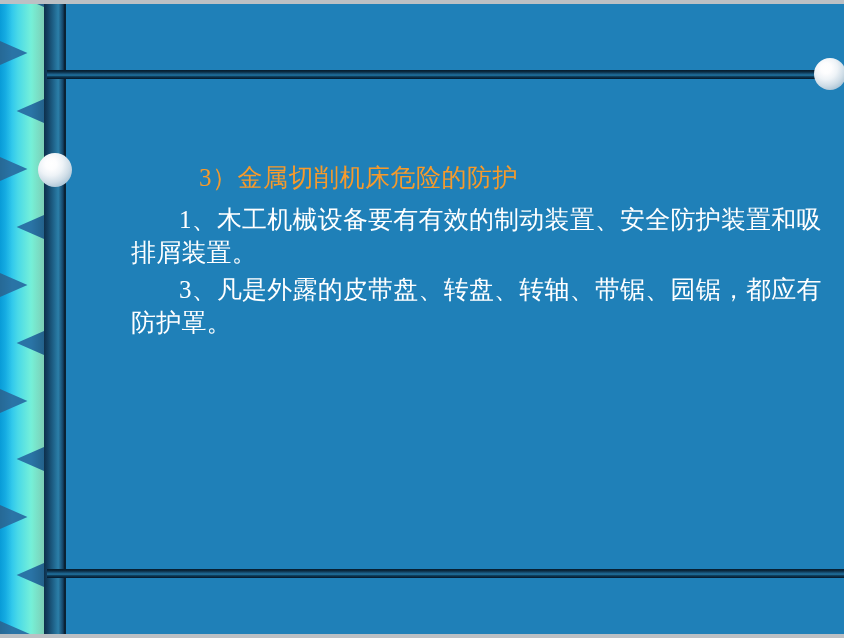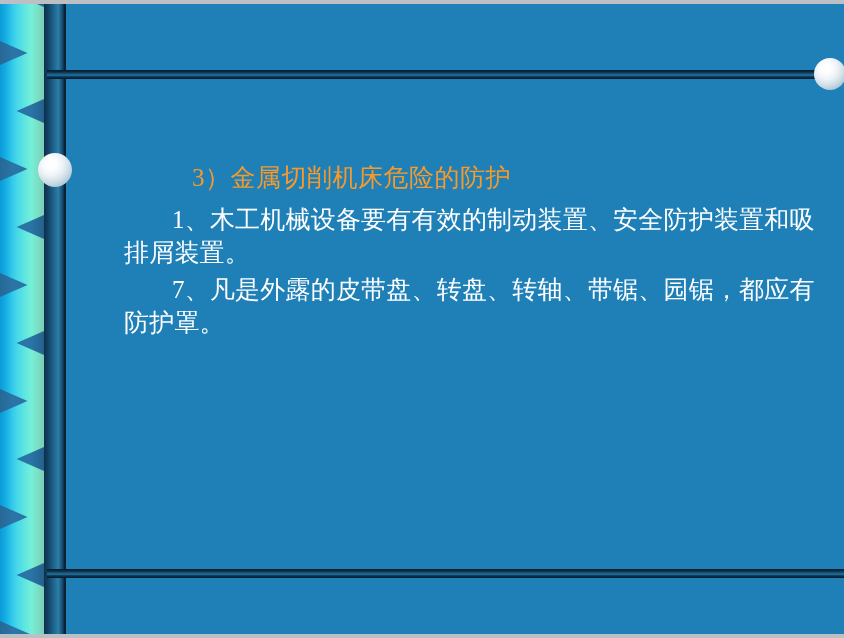--- a/index.html
+++ b/index.html
@@ -150,21 +150,21 @@
     width: 34px; height: 34px;
   }
   .sphere.right {
     left: 814px; top: 58px;
     width: 32px; height: 32px;
   }
 
   
   .content {
     position: absolute;
-    left: 62px;
+    left: 69px;
     top: 84px;
     width: 760px;
     height: 480px;
     z-index: 15;
   }
   .slide-title {
     color: #f79a2b;
     font-size: 25px;
     line-height: 1.28;
     margin: 78px 0 0 130px;
@@ -213,18 +213,18 @@
   <div class="rail bottom">
     <div class="rail-inner"></div>
   </div>
 
   <div class="sphere left"></div>
   <div class="sphere right"></div>
 
   <div class="content">
     <div class="slide-title">3）金属切削机床危险的防护</div>
     <div class="para p1">1、木工机械设备要有有效的制动装置、安全防护装置和吸排屑装置。</div>
-    <div class="para">7、凡是外露的皮带盘、转盘、转轴、带锯、园锯，都应有防护罩。</div>
+    <div class="para">3、凡是外露的皮带盘、转盘、转轴、带锯、园锯，都应有防护罩。</div>
   </div>
 
   <div class="edge-top"></div>
   <div class="edge-bottom"></div>
 </div>
 
 </body></html>

